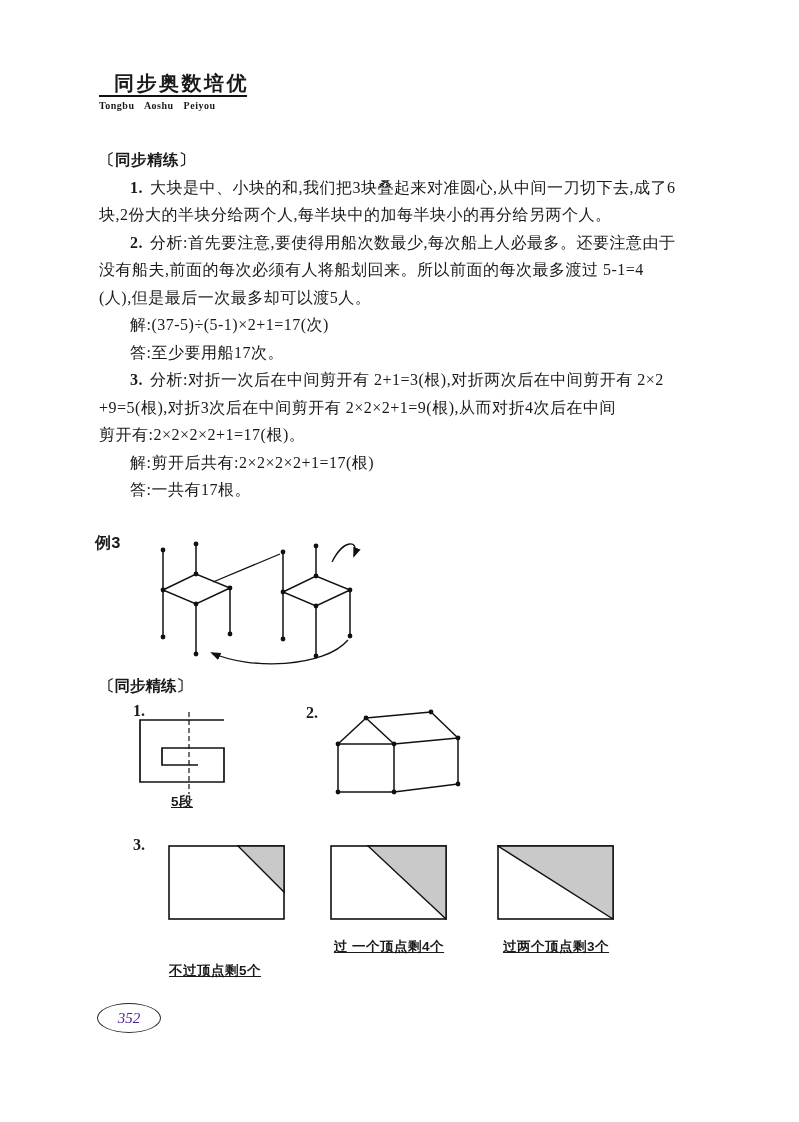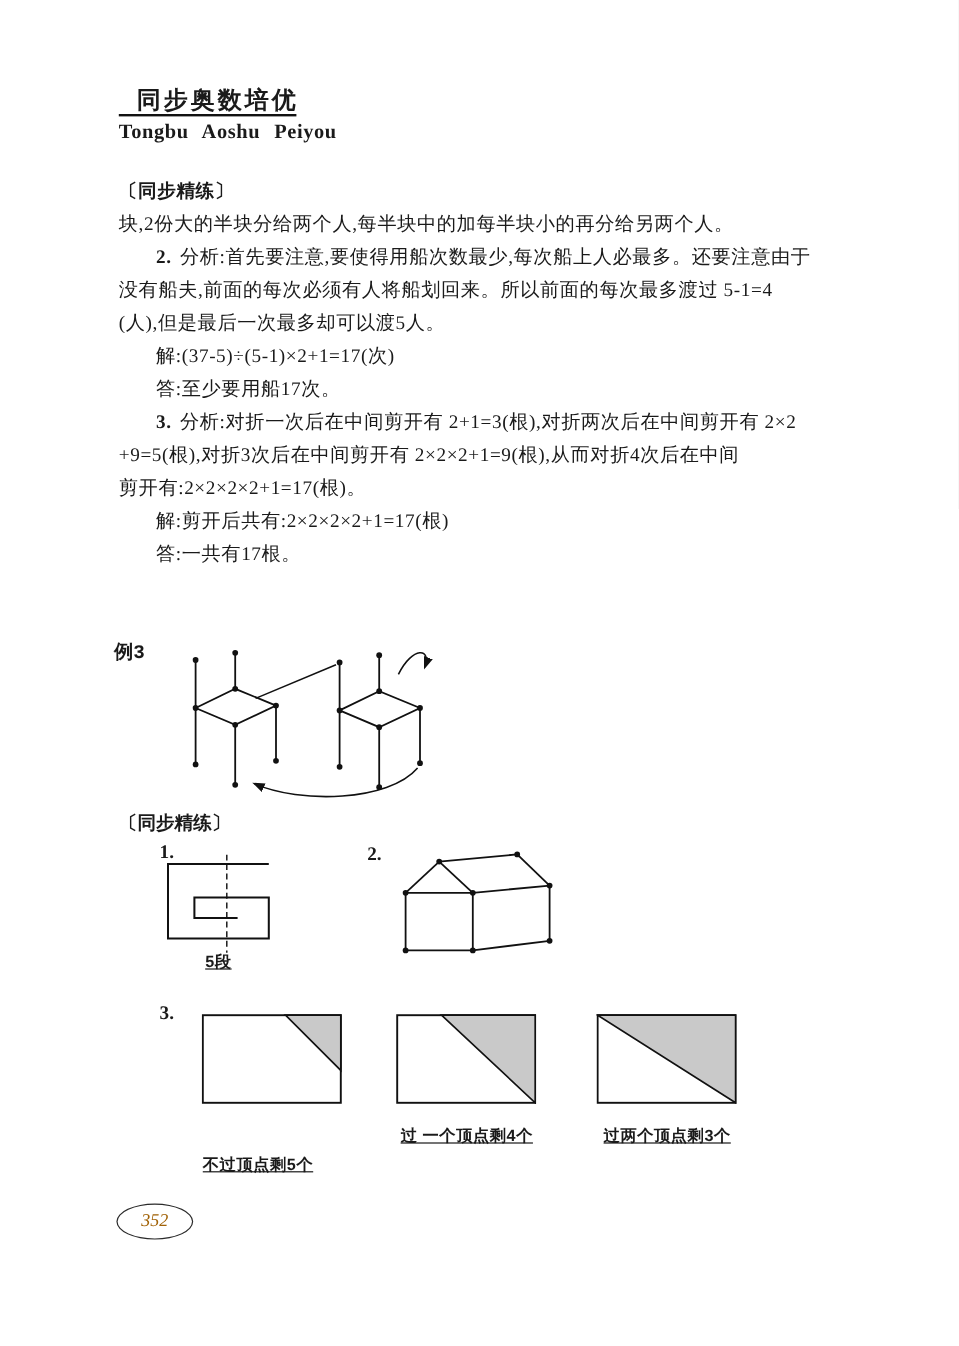--- a/index.html
+++ b/index.html
@@ -3,55 +3,56 @@
 <meta charset="utf-8">
 <style>
   html,body{margin:0;padding:0;background:#e8e8e8;}
   .page{
     position:relative;width:799px;height:1122px;background:#ffffff;
     font-family:"Liberation Serif","DejaVu Serif",serif;color:#1a1a1a;
     overflow:hidden;margin:0 auto;
   }
   .hdr-title{position:absolute;left:114px;top:70px;font-size:20px;font-weight:bold;letter-spacing:2.5px;}
   .hdr-rule{position:absolute;left:99px;top:95px;width:148px;height:2px;background:#111;}
-  .hdr-roman{position:absolute;left:99px;top:100px;font-size:17px;font-weight:bold;word-spacing:7px;letter-spacing:.5px;}
+  .hdr-roman{position:absolute;left:99px;top:100px;font-size:10px;font-weight:bold;word-spacing:7px;letter-spacing:.5px;}
 
   .text-block{position:absolute;left:99px;top:146px;width:612px;font-size:16px;line-height:27.5px;letter-spacing:.5px;}
   .line{height:27.5px;white-space:nowrap;}
   .indent{padding-left:31px;}
   .sec-head{font-family:"Liberation Sans","DejaVu Sans",sans-serif;font-weight:bold;font-size:15.5px;}
   .num{font-weight:bold;margin-right:7px;}
 
   .ex3{position:absolute;left:95px;top:533px;font-family:Liberation Mono, monospace;font-weight:bold;font-size:16px;}
   .prac-head{position:absolute;left:99px;top:676px;font-family:"Liberation Sans","DejaVu Sans",sans-serif;font-weight:bold;font-size:15.5px;}
 
   .fig{position:absolute;}
   .item-num{position:absolute;font-weight:bold;font-size:16px;}
   .fig-caption{
     position:absolute;font-family:"Liberation Sans","DejaVu Sans",sans-serif;
     font-weight:bold;font-size:13.5px;text-align:center;letter-spacing:.5px;text-decoration:underline;
   }
   .page-oval{
     position:absolute;left:97px;top:1003px;width:62px;height:28px;
     border:1.5px solid #2b2b2b;border-radius:50%;
-    text-align:center;line-height:28px;font-size:15px;font-style:italic;color:#a16207;
+    text-align:center;line-height:28px;font-size:15px;font-style:italic;color:#4c1d95;
   }
   svg{display:block;}
 </style>
 </head>
 <body>
 
 <div class="page">
 
   <div class="hdr-title">同步奥数培优</div>
   <div class="hdr-rule"></div>
   <div class="hdr-roman">Tongbu  Aoshu  Peiyou</div>
 
   <div class="text-block">
     <div class="line sec-head"><span>〔同步精练〕</span></div>
+    <div class="line indent"><b class="num">1.</b><span>大块是中、小块的和,我们把3块叠起来对准圆心,从中间一刀切下去,成了6</span></div>
     <div class="line"><span>块,2份大的半块分给两个人,每半块中的加每半块小的再分给另两个人。</span></div>
     <div class="line indent"><b class="num">2.</b><span>分析:首先要注意,要使得用船次数最少,每次船上人必最多。还要注意由于</span></div>
     <div class="line"><span>没有船夫,前面的每次必须有人将船划回来。所以前面的每次最多渡过 5-1=4</span></div>
     <div class="line"><span>(人),但是最后一次最多却可以渡5人。</span></div>
     <div class="line indent"><span>解:(37-5)÷(5-1)×2+1=17(次)</span></div>
     <div class="line indent"><span>答:至少要用船17次。</span></div>
     <div class="line indent"><b class="num">3.</b><span>分析:对折一次后在中间剪开有 2+1=3(根),对折两次后在中间剪开有 2×2</span></div>
     <div class="line"><span>+9=5(根),对折3次后在中间剪开有 2×2×2+1=9(根),从而对折4次后在中间</span></div>
     <div class="line"><span>剪开有:2×2×2×2+1=17(根)。</span></div>
     <div class="line indent"><span>解:剪开后共有:2×2×2×2+1=17(根)</span></div>

